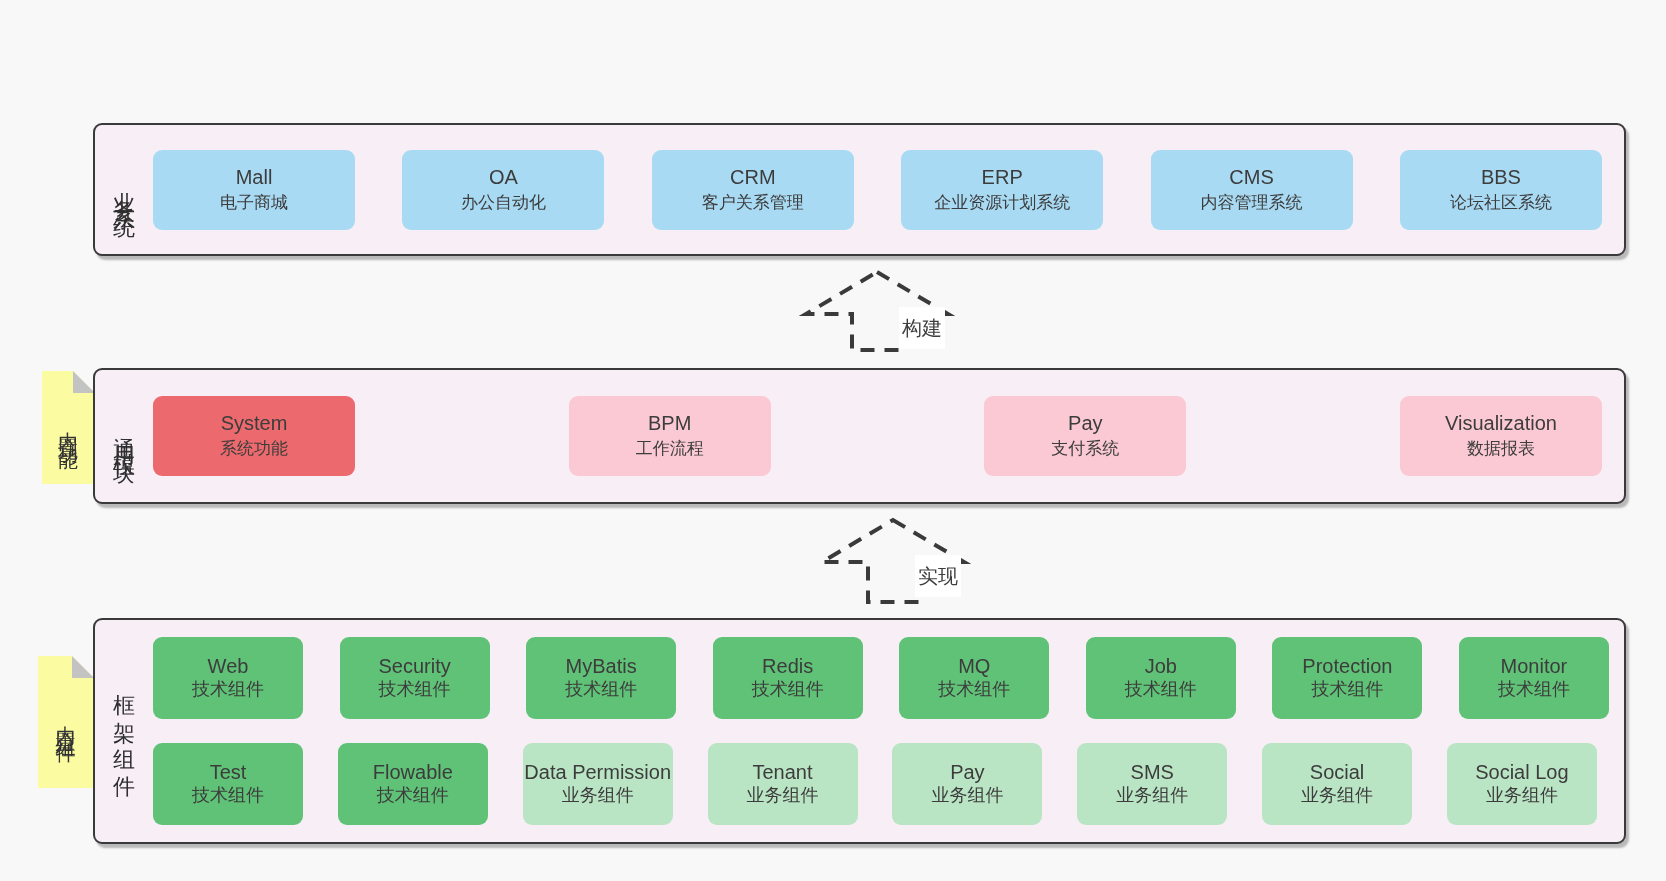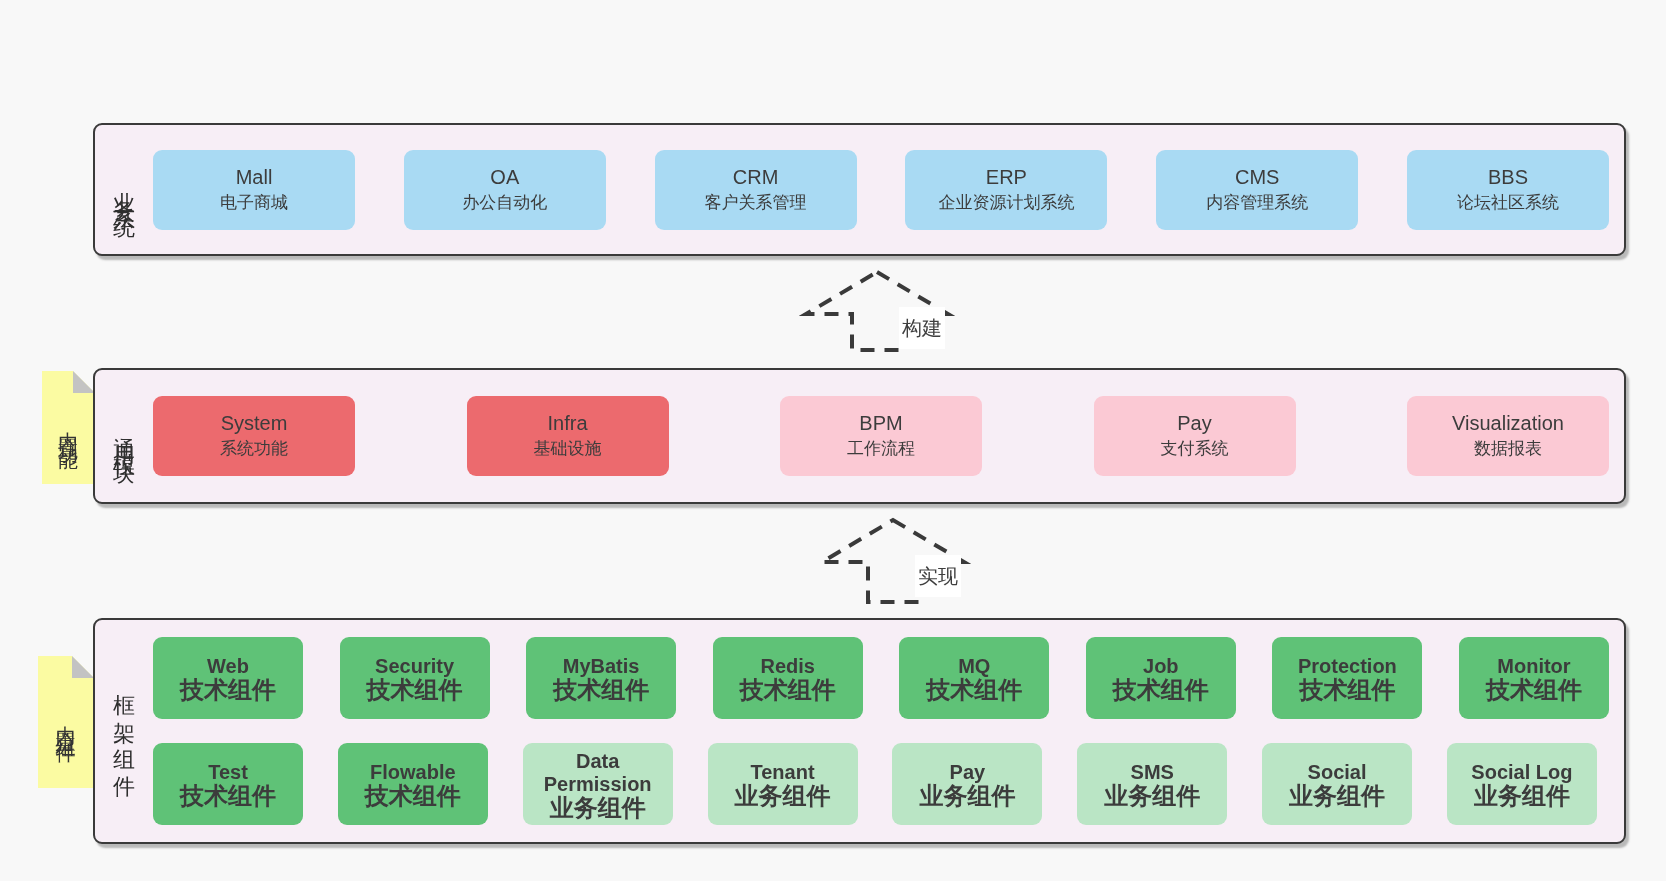--- a/index.html
+++ b/index.html
@@ -19,32 +19,32 @@
   }
   #layer-business{top:123px;height:133px;}
   #layer-modules{top:368px;height:136px;}
   #layer-framework{top:618px;height:226px;}
   .side-label-wrap{flex:0 0 58px;display:flex;justify-content:center;align-items:center;}
   .side-label{
     writing-mode:vertical-rl;text-orientation:upright;
     font-size:22px;letter-spacing:8px;color:#2e2e2e;line-height:1;
   }
   #layer-framework .side-label{letter-spacing:27px;}
-  .boxes{flex:1;display:flex;justify-content:space-between;padding-right:15px;}
-  .rows{flex:1;display:flex;flex-direction:column;gap:24px;padding-right:15px;font-weight:bold;}
+  .boxes{flex:1;display:flex;justify-content:space-between;padding-right:22px;}
+  .rows{flex:1;display:flex;flex-direction:column;gap:24px;padding-right:15px;}
   
   .box{
     border-radius:9px;
     display:flex;flex-direction:column;justify-content:center;align-items:center;
     text-align:center;color:#3c3c3c;
   }
   .cols6 .box{width:202px;height:80px;font-size:20px;line-height:26px;}
   .cols8 .box{width:150px;height:82px;font-size:20px;line-height:23px;}
   .cols6 .box .s{font-size:17px;}
-  .cols8 .box .s{font-size:24px;}
+  .cols8 .box .s{font-size:18px;}
   .blue{background:#a9daf3;}
   .red{background:#ec6a6e;}
   .pink{background:#fbc9d4;}
   .green{background:#5fc277;}
   .light-green{background:#bae5c5;}
   
   .sticky{position:absolute;z-index:1;}
   #sticky-modules{left:42px;top:371px;width:53px;height:113px;}
   #sticky-framework{left:38px;top:656px;width:56px;height:132px;}
   .sticky-bg{
@@ -134,24 +134,20 @@
 
 <div class="layer" id="layer-modules">
   <div class="side-label-wrap">
     <div class="side-label">通用模块</div>
   </div>
   <div class="boxes cols6">
     <div class="box red">
       <div class="t">System</div>
       <div class="s">系统功能</div>
     </div>
-    <div class="box red">
-      <div class="t">Infra</div>
-      <div class="s">基础设施</div>
-    </div>
     <div class="box pink">
       <div class="t">BPM</div>
       <div class="s">工作流程</div>
     </div>
     <div class="box pink">
       <div class="t">Pay</div>
       <div class="s">支付系统</div>
     </div>
     <div class="box pink">
       <div class="t">Visualization</div>

